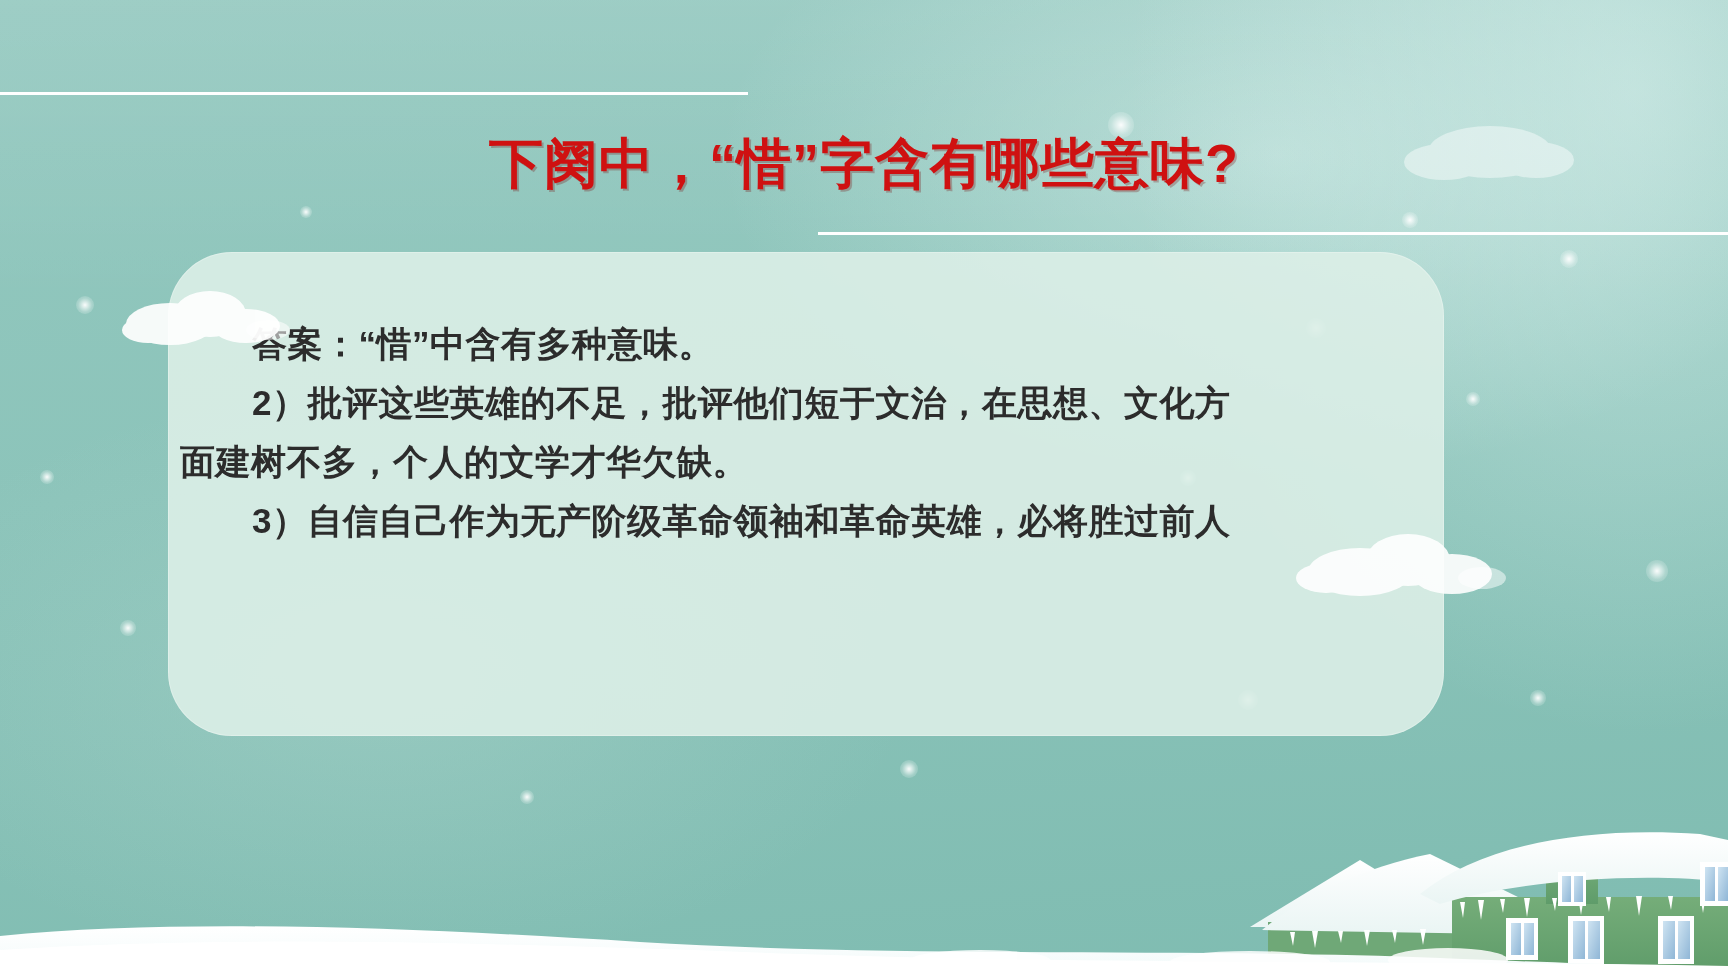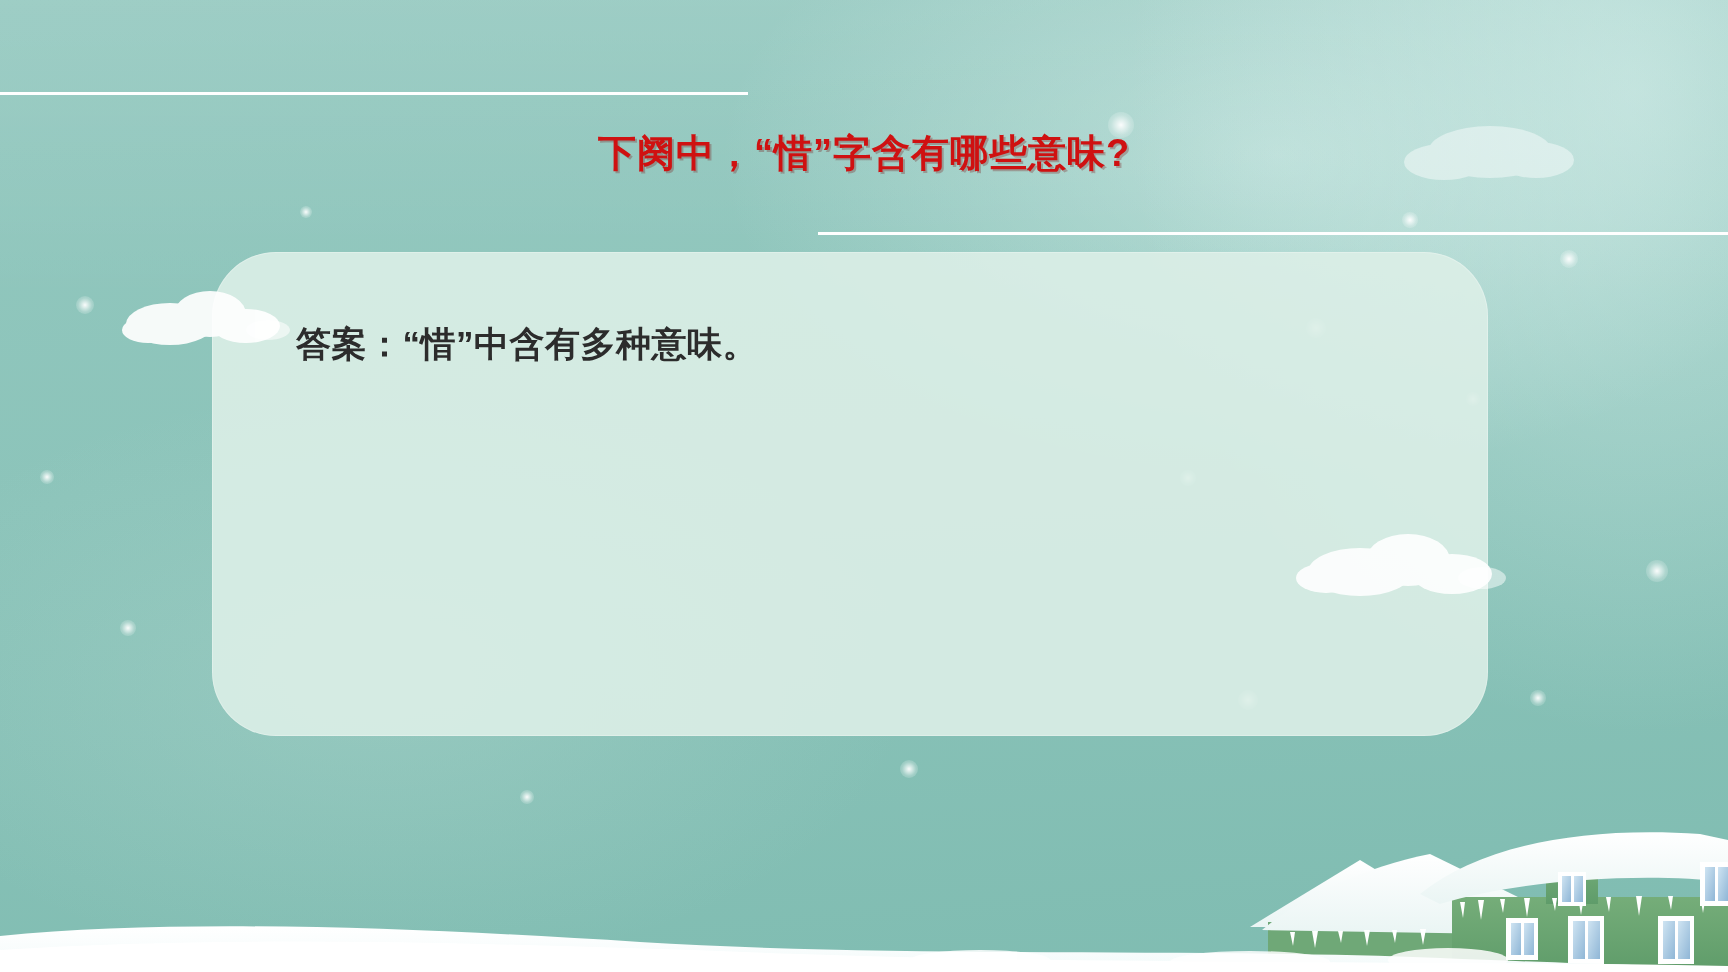--- a/index.html
+++ b/index.html
@@ -52,39 +52,38 @@
   }
   .rule-left  { left: 0;   top: 92px;  width: 748px; }
   .rule-right { right: 0;  top: 232px; width: 910px; }
 
   
   .title {
     position: absolute;
     left: 0; right: 0;
     top: 128px;
     text-align: center;
-    font-size: 38px;
+    font-size: 54px;
     font-weight: bold;
     color: #cf1111;
     letter-spacing: 1px;
     text-shadow: 2px 2px 0 rgba(120,10,10,0.28);
     white-space: nowrap;
   }
 
   
   .card {
     position: absolute;
     left: 168px;
     top: 252px;
     width: 1276px;
     height: 484px;
     background: rgba(219,238,231,0.90);
     border-radius: 64px;
     box-shadow: 0 0 0 1px rgba(255,255,255,0.25) inset;
-    margin-left: 44px;
   }
   .card-text {
     position: absolute;
     left: 12px;
     right: 40px;
     top: 62px;
     font-size: 35px;
     line-height: 59px;
     font-weight: bold;
     color: #2c2c2c;
@@ -130,20 +129,23 @@
   <div class="snow" style="left:1180px; top:470px;  width:16px; height:16px;"></div>
 
   <div class="rule rule-left"></div>
   <div class="rule rule-right"></div>
 
   <div class="title">下阕中，“惜”字含有哪些意味?</div>
 
   <div class="card">
     <div class="card-text">
       <div class="card-line indent">答案：“惜”中含有多种意味。</div>
+      <div class="card-line indent">2）批评这些英雄的不足，批评他们短于文治，在思想、文化方</div>
+      <div class="card-line">面建树不多，个人的文学才华欠缺。</div>
+      <div class="card-line indent">3）自信自己作为无产阶级革命领袖和革命英雄，必将胜过前人</div>
     </div>
   </div>
 
   <div class="cloud" style="left:118px; top:278px; width:180px; height:80px;">
     <svg width="180" height="80" viewBox="0 0 180 80">
       <g fill="#ffffff" opacity="0.92">
         <ellipse cx="52" cy="46" rx="44" ry="21"></ellipse>
         <ellipse cx="92" cy="36" rx="36" ry="23"></ellipse>
         <ellipse cx="128" cy="48" rx="34" ry="17"></ellipse>
         <ellipse cx="30" cy="52" rx="26" ry="13"></ellipse>

